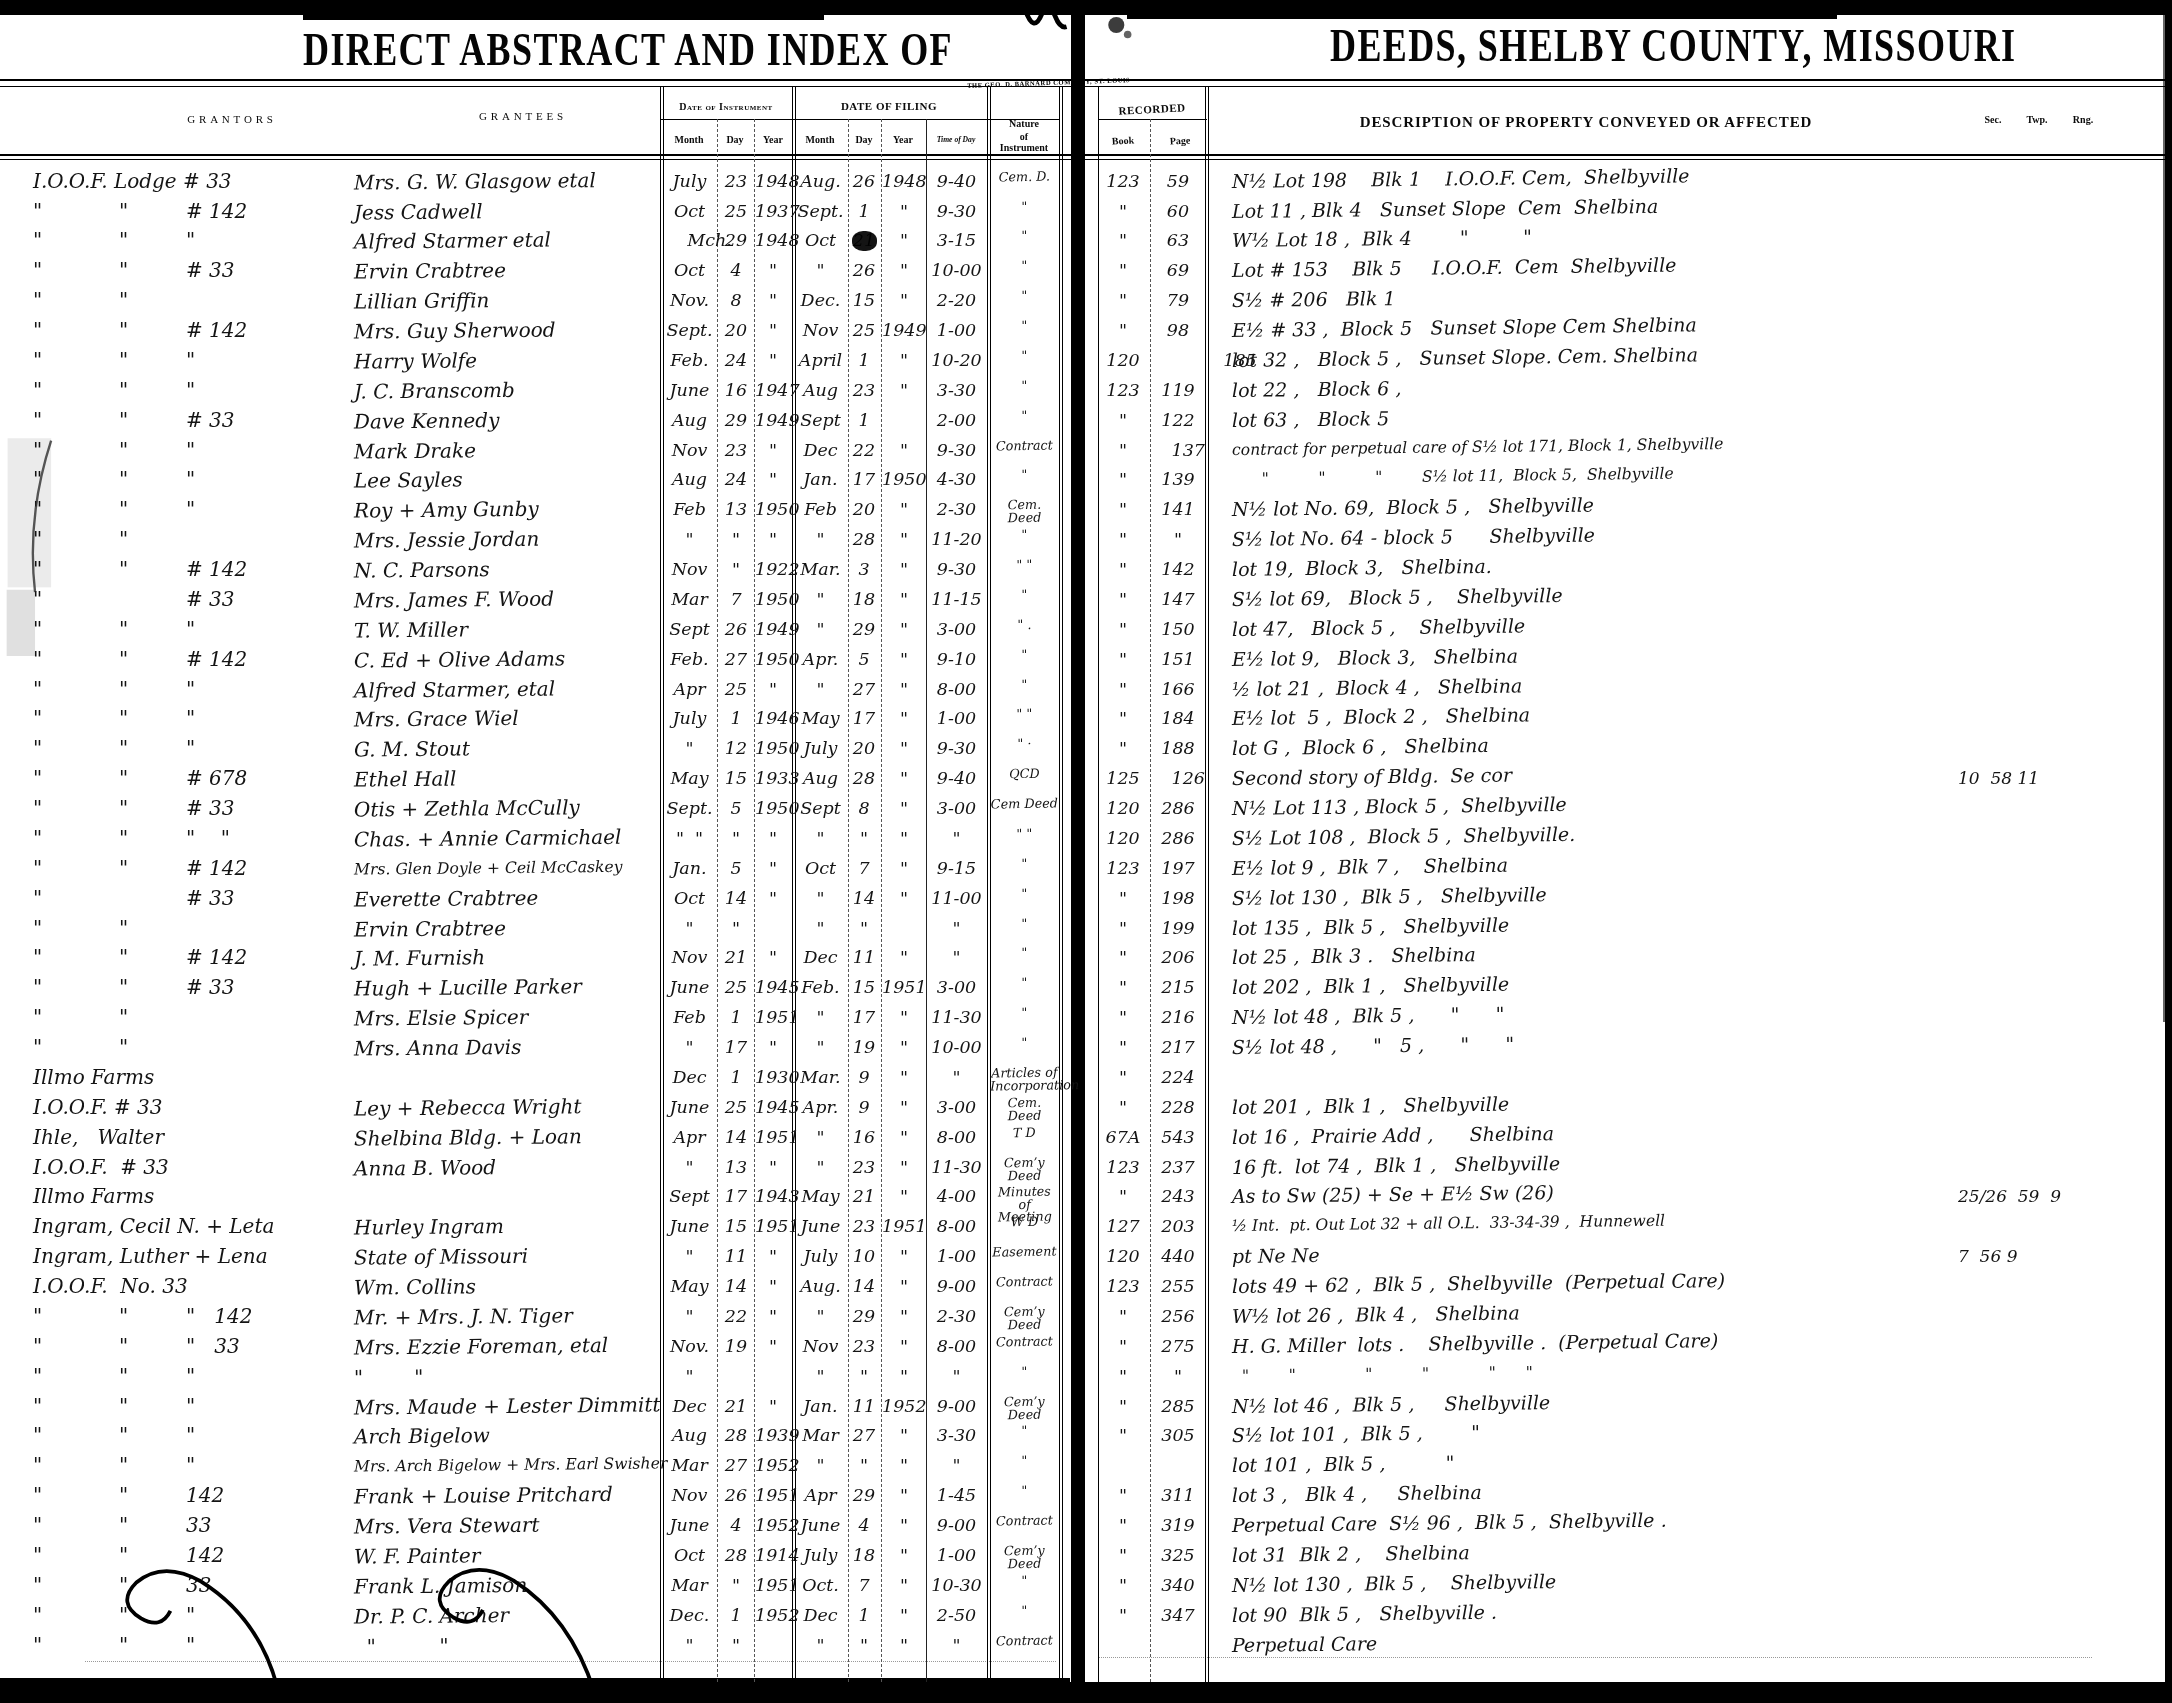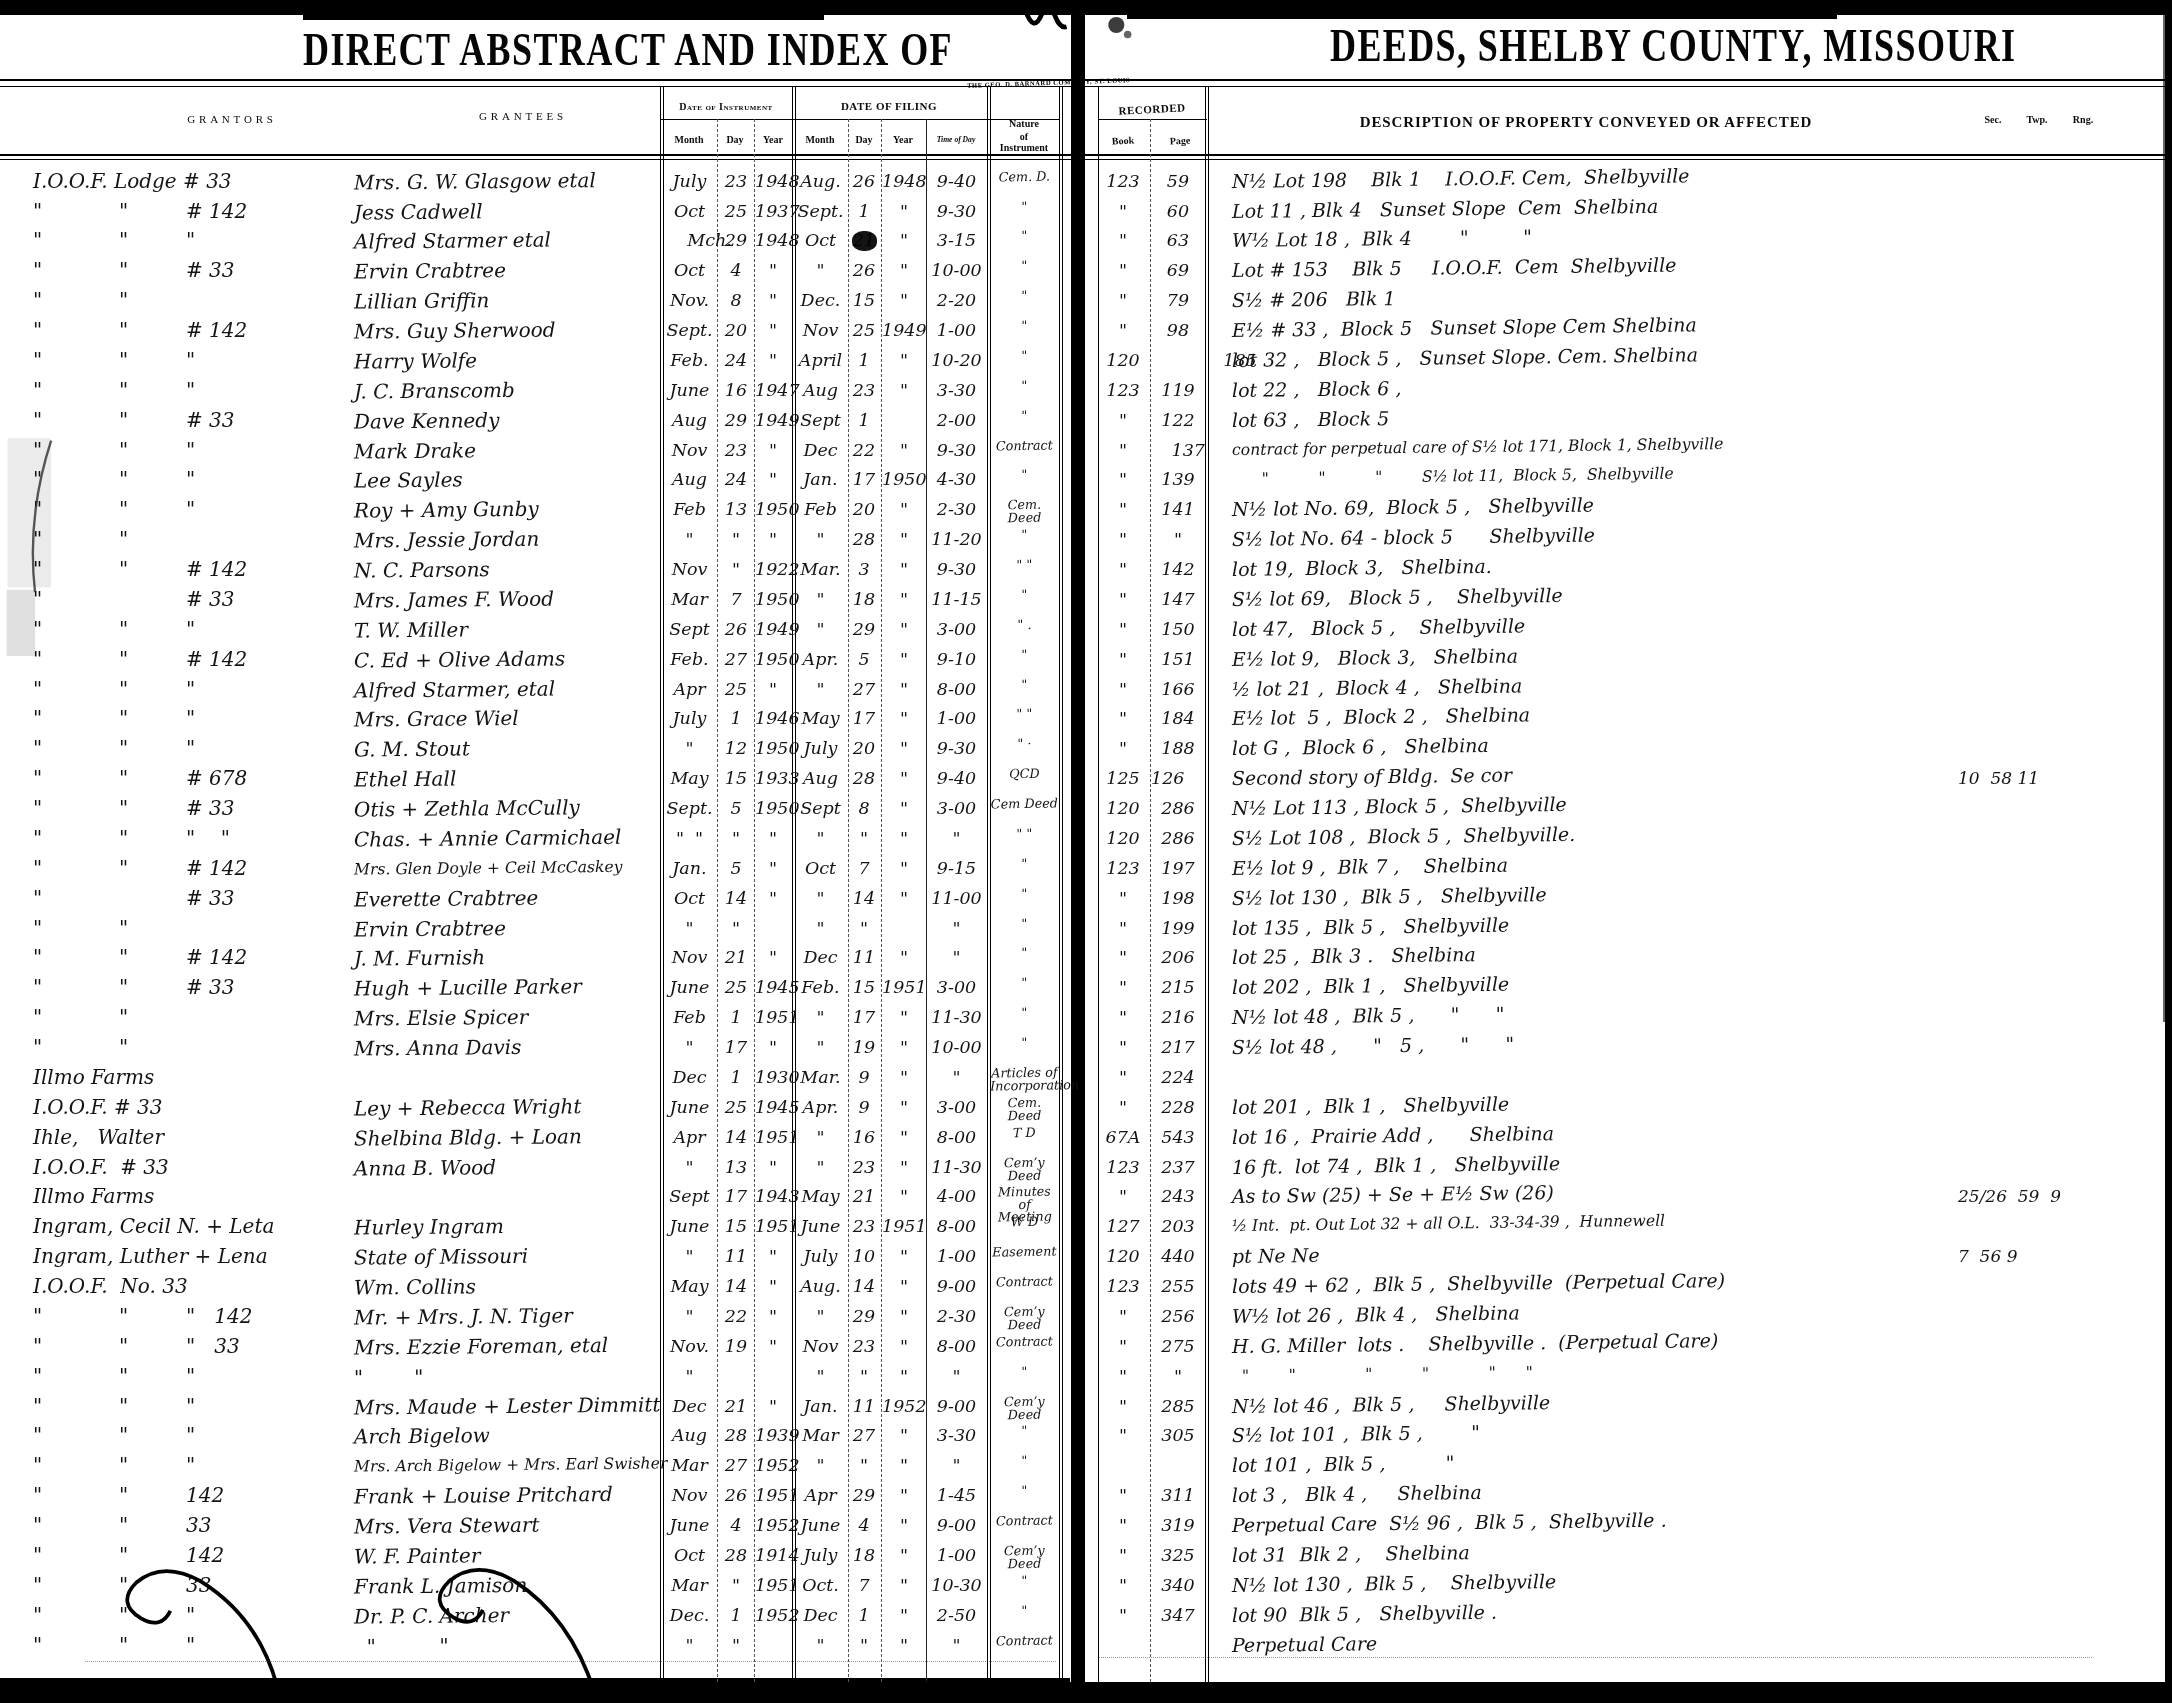--- a/index.html
+++ b/index.html
@@ -450,21 +450,21 @@
         <div class="hw e" style="left: 354px; width: 307px;">Ethel Hall</div>
         <div class="hw dt" style="left: 663px; width: 53px; text-align: center;">May</div>
         <div class="hw dt" style="left: 719px; width: 34px; text-align: center;">15</div>
         <div class="hw dt" style="left: 755px; width: 36px; text-align: center;">1933</div>
         <div class="hw dt" style="left: 794px; width: 53px; text-align: center;">Aug</div>
         <div class="hw dt" style="left: 849px; width: 30px; text-align: center;">28</div>
         <div class="hw dt" style="left: 882px; width: 44px; text-align: center;">"</div>
         <div class="hw dt" style="left: 927px; width: 59px; text-align: center;">9-40</div>
         <div class="hw nat" style="left: 990px; width: 69px;">QCD</div>
         <div class="hw dt" style="left: 1099px; width: 48px; text-align: center;">125</div>
-        <div class="hw dt" style="left: 1151px; width: 54px; text-align: left;">126</div>
+        <div class="hw dt" style="left: 1151px; width: 54px; text-align: right;">126</div>
         <div class="hw ds" style="left: 1232px; width: 724px;">Second story of Bldg.  Se cor</div>
         <div class="hw sec" style="left: 1958px; width: 204px;">10  58 11</div>
       </div>
       <div class="row" style="top: 794px;">
         <div class="hw g" style="left: 33px; width: 156px;">"</div>
         <div class="hw g" style="left: 119px; width: 156px;">"</div>
         <div class="hw g" style="left: 186px; width: 156px;"># 33</div>
         <div class="hw e" style="left: 354px; width: 307px;">Otis + Zethla McCully</div>
         <div class="hw dt" style="left: 663px; width: 53px; text-align: center;">Sept.</div>
         <div class="hw dt" style="left: 719px; width: 34px; text-align: center;">5</div>

